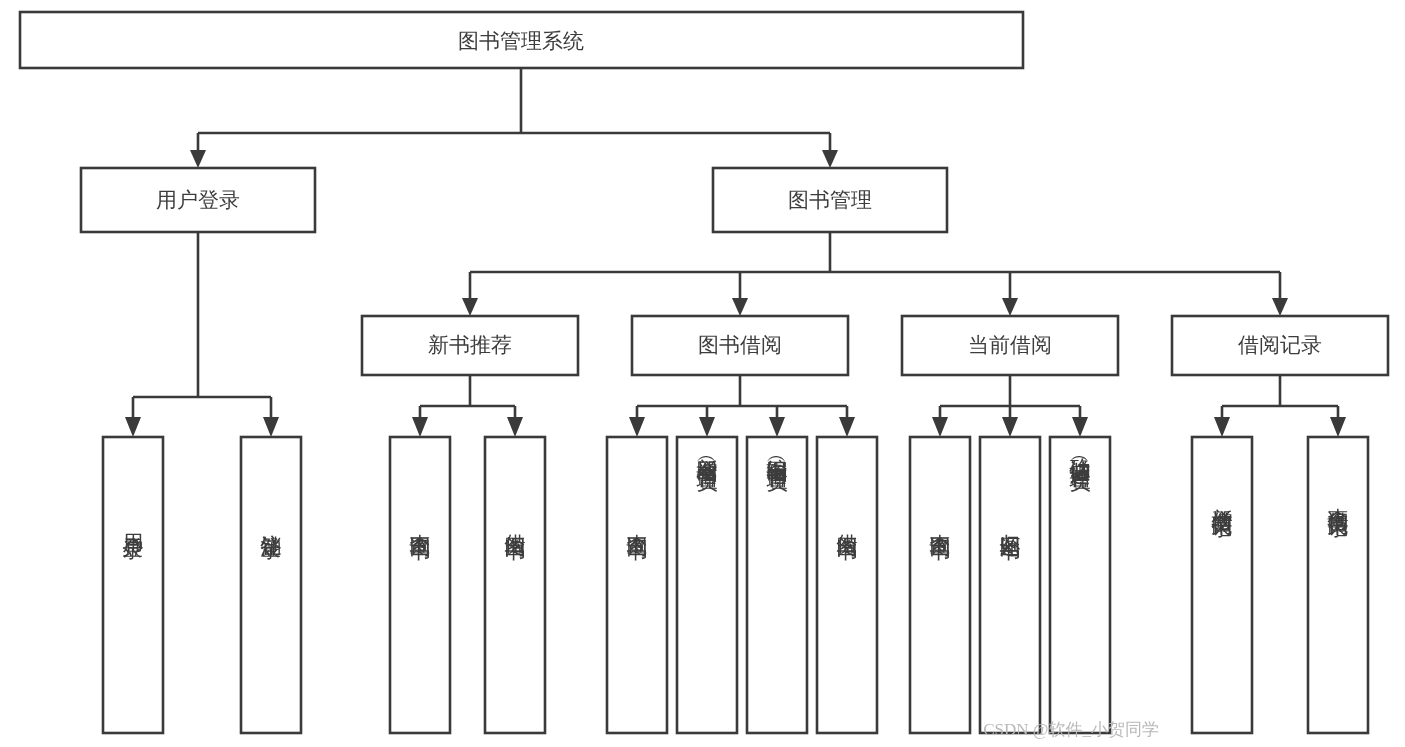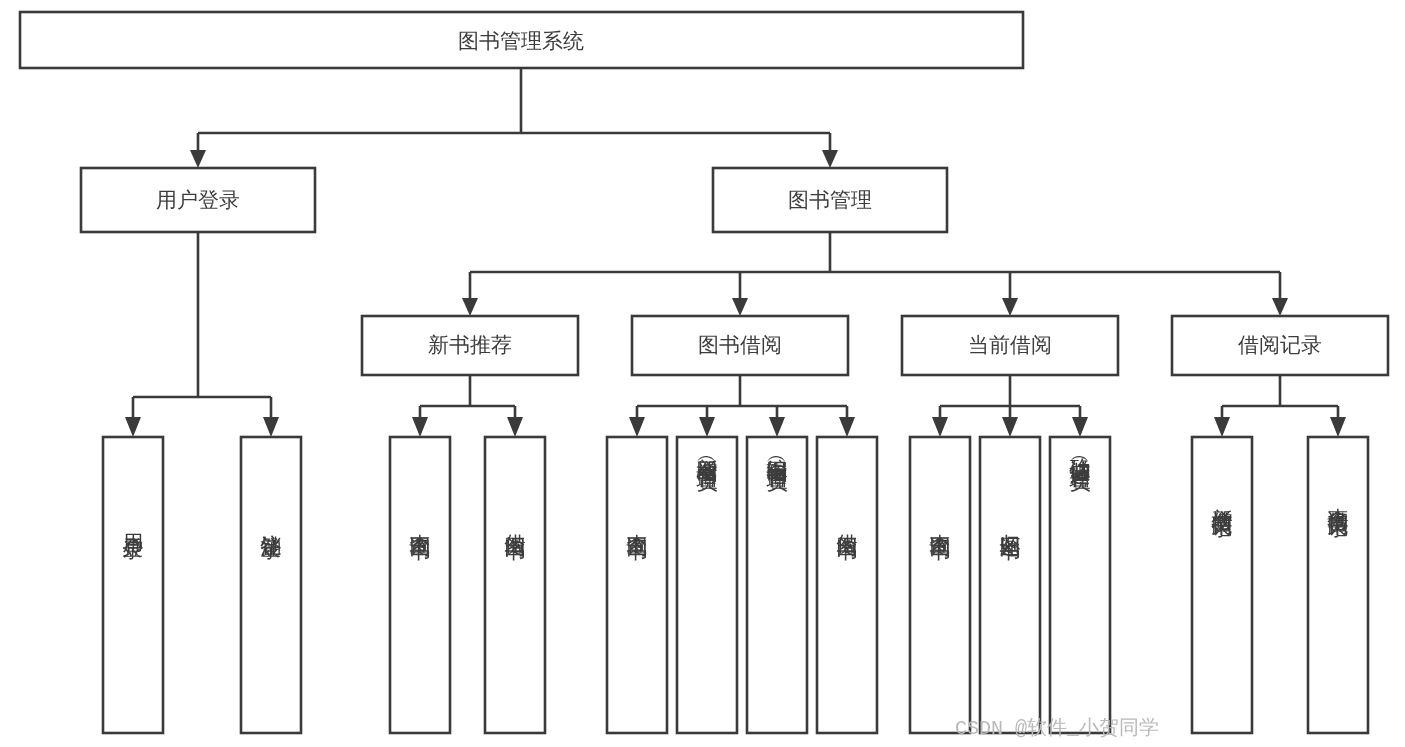--- a/index.html
+++ b/index.html
@@ -24,22 +24,22 @@
     font-family:"DejaVu Sans","Liberation Sans",sans-serif;
     font-size:21px;
     writing-mode:vertical-rl;
     text-orientation:upright;
     letter-spacing:2px;
   }
   .watermark{
     position:absolute;
     right:10px;bottom:6px;
     color:#b9b9b9;
-    font-size:20px;
-    font-family:Liberation Mono, monospace;
+    font-size:17px;
+    font-family:Liberation Serif, serif;
     white-space:nowrap;
     pointer-events:none;
   }
 </style>
 </head>
 <body>
 
 <div id="stage">
 
   <svg id="diagram" viewBox="0 0 1405 747">

